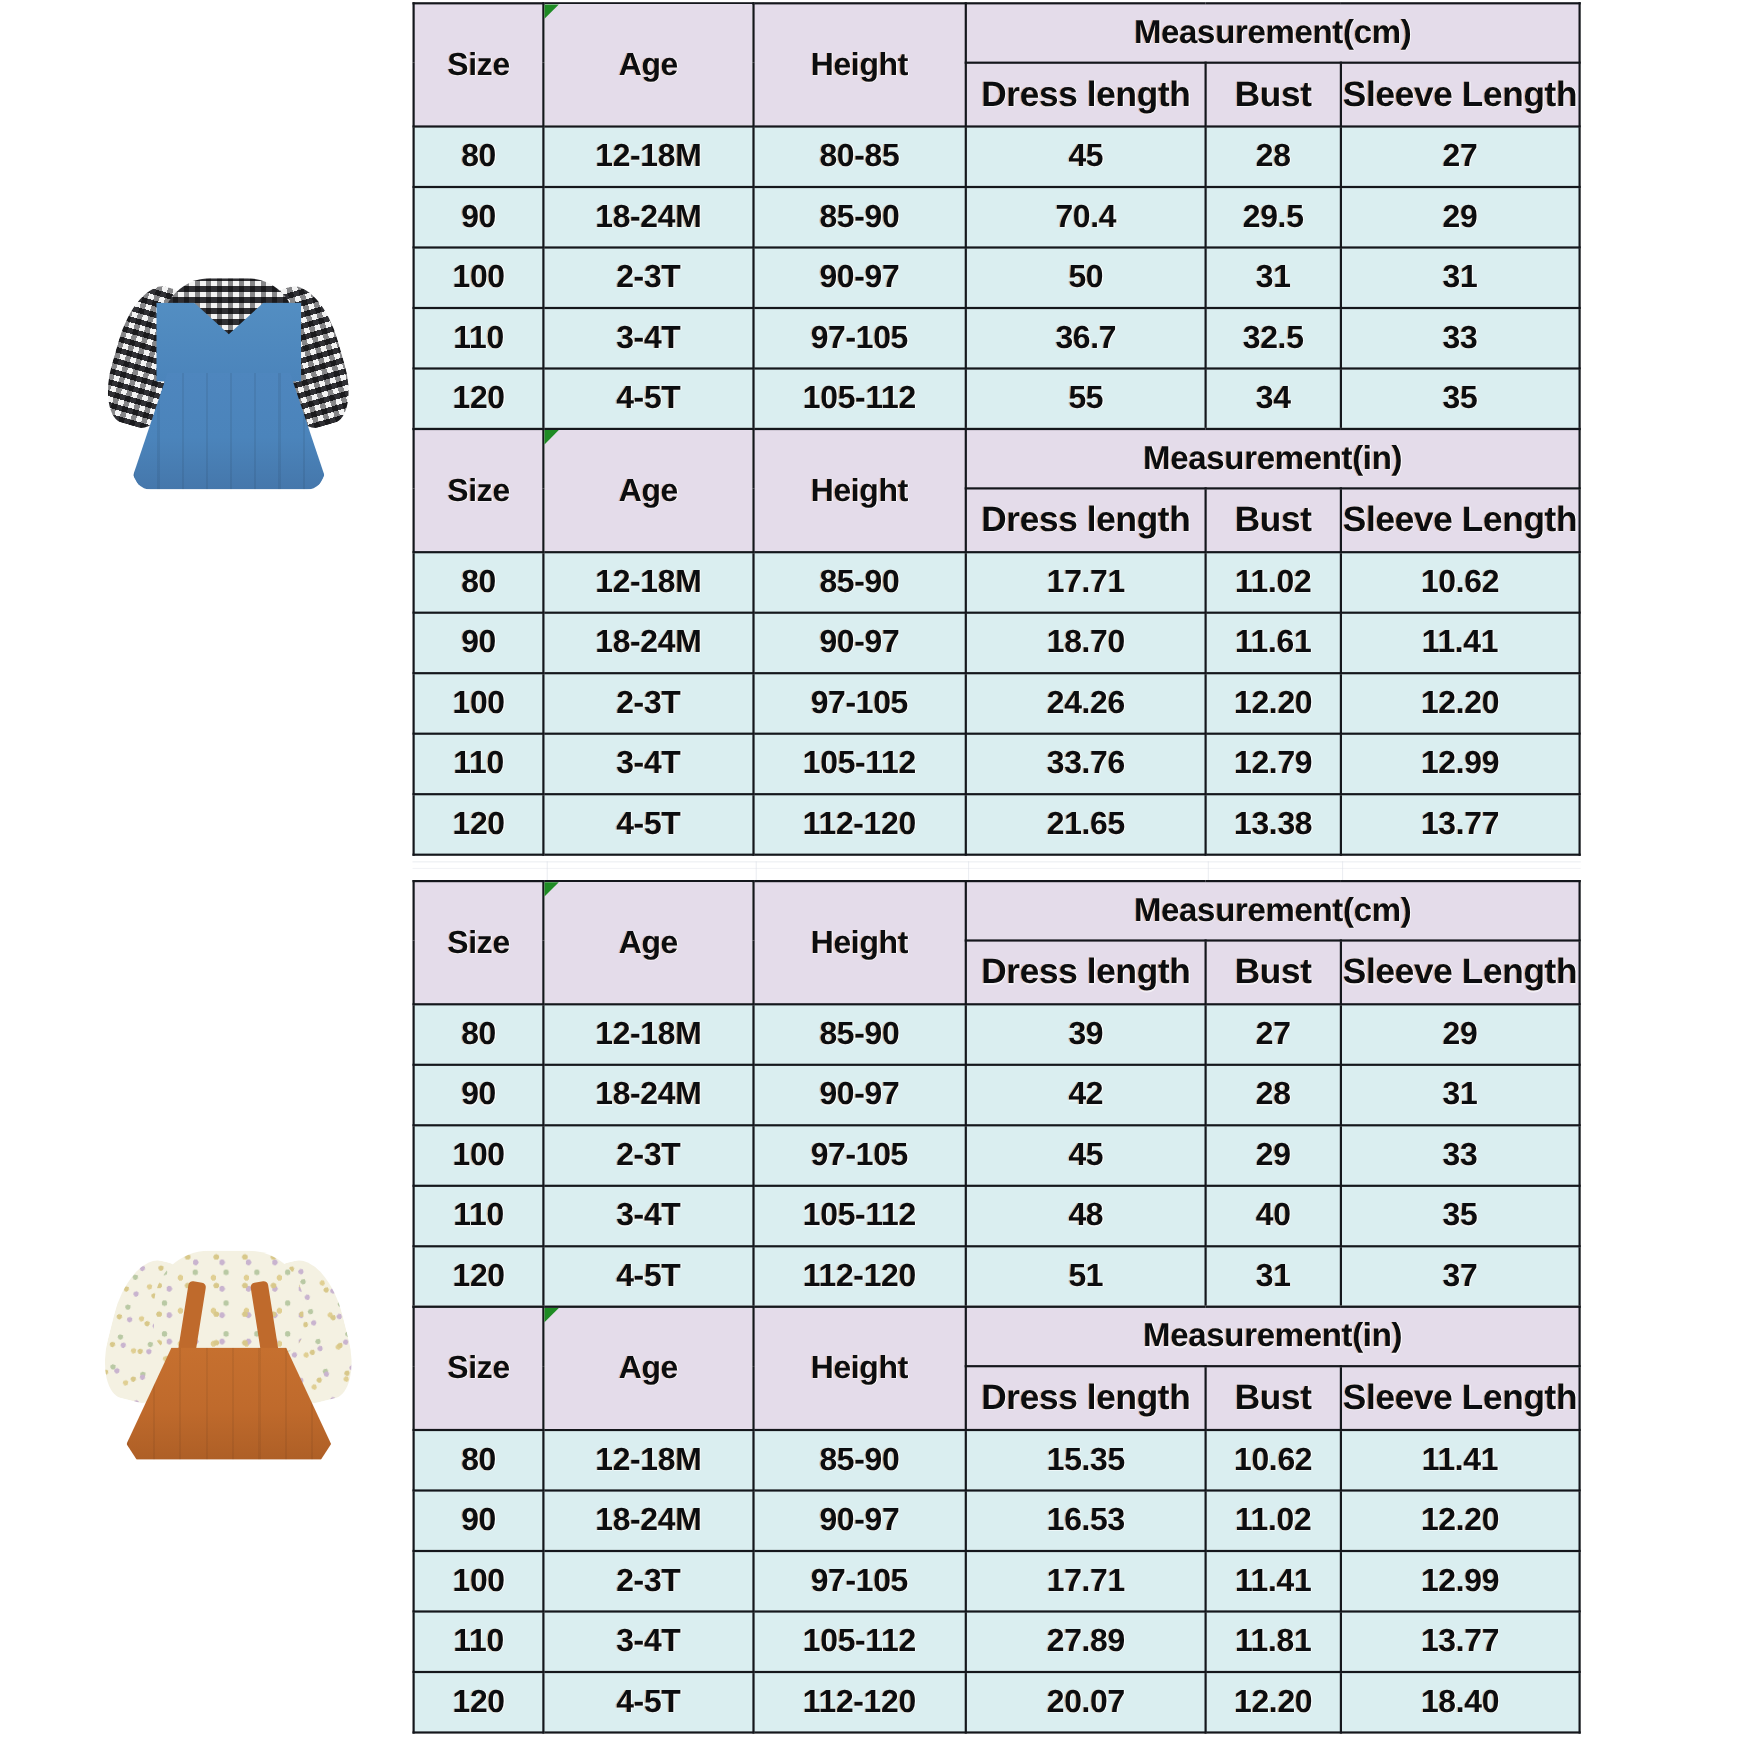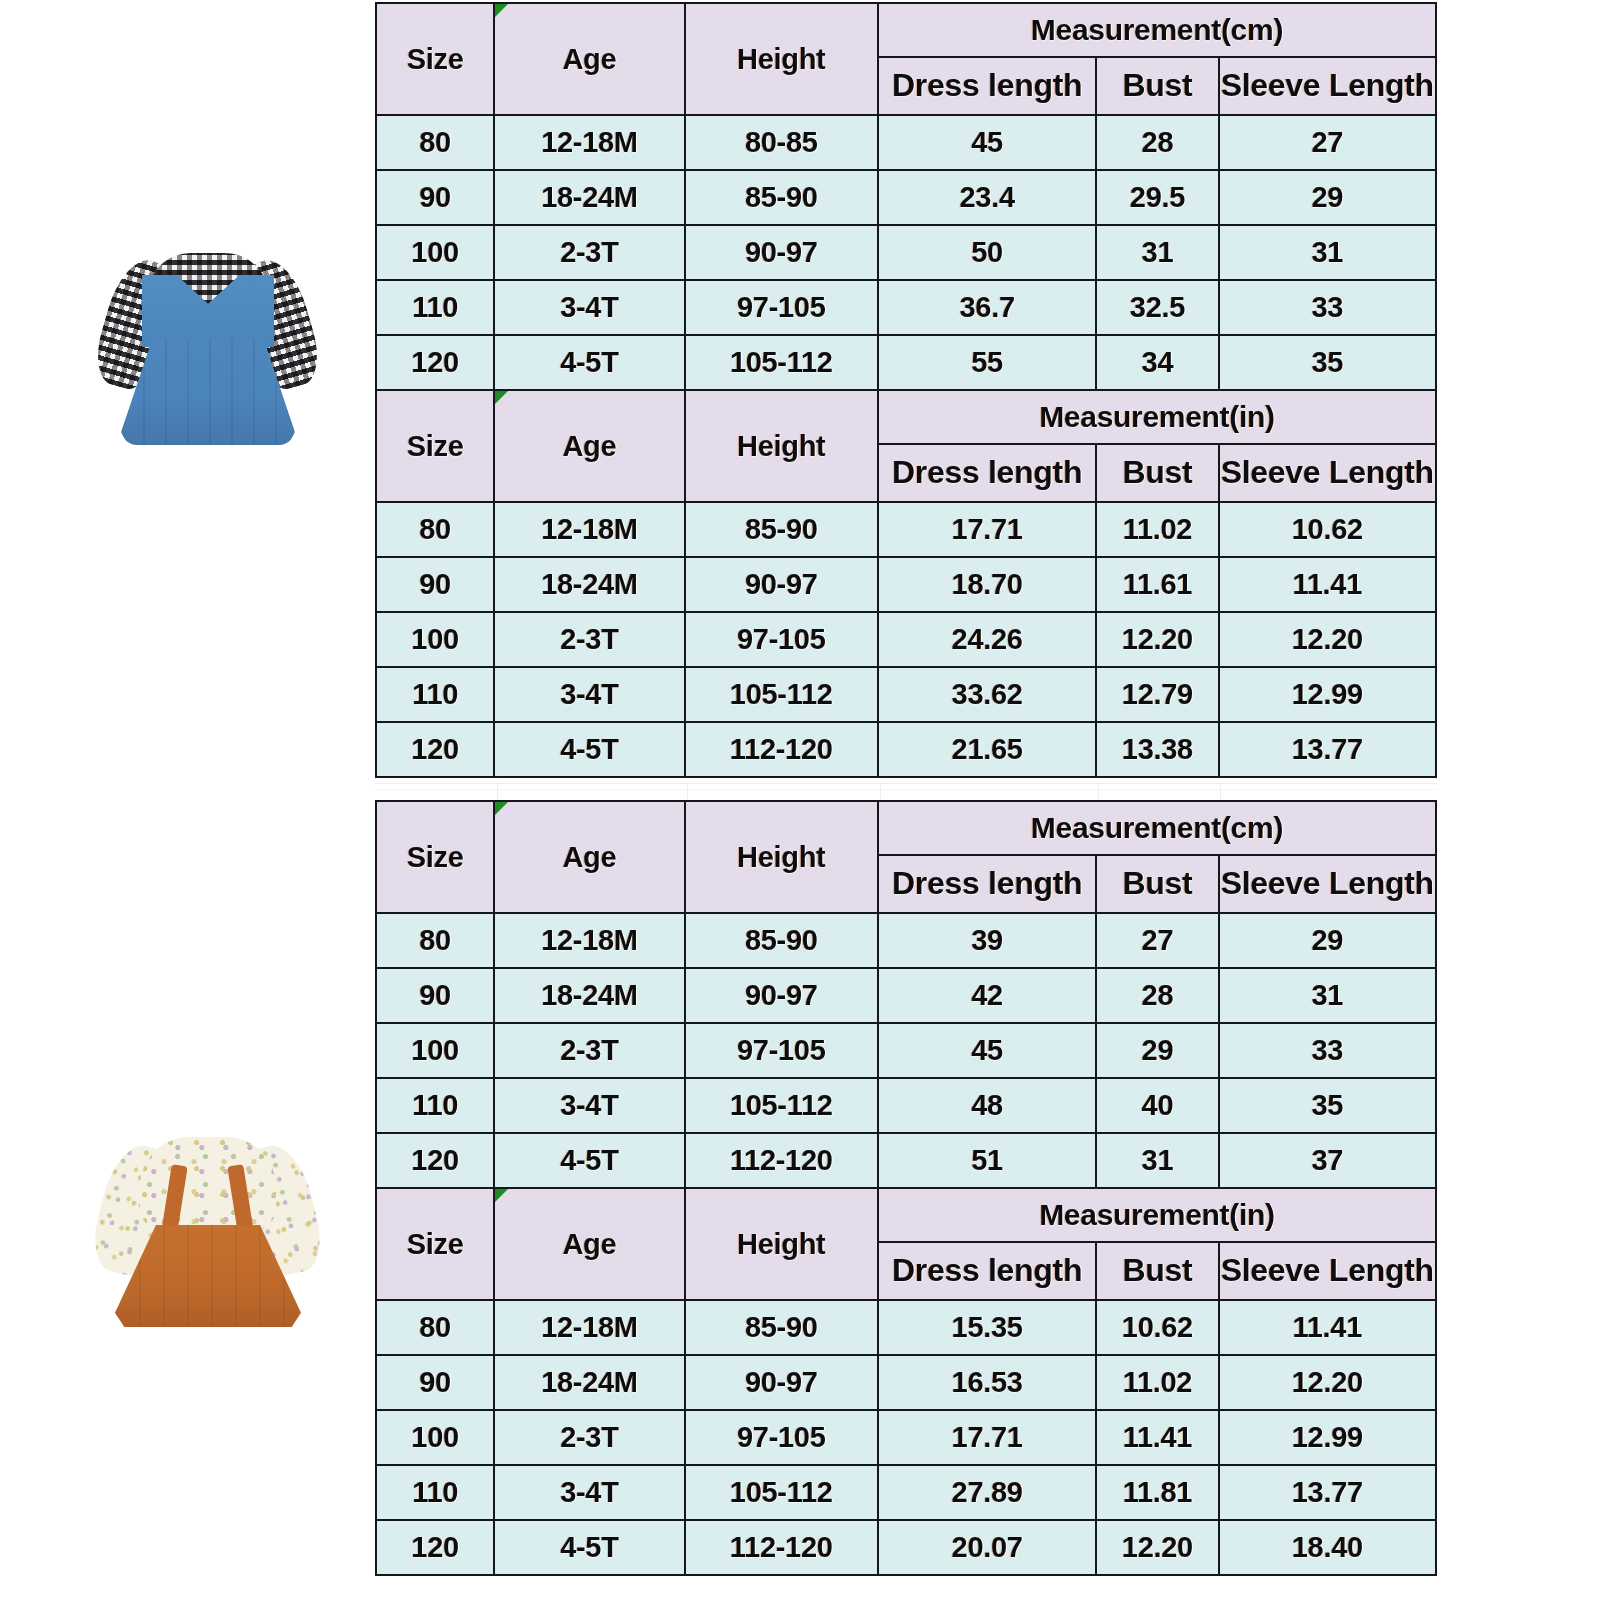--- a/index.html
+++ b/index.html
@@ -194,21 +194,21 @@
           <td class="cellv">12-18M</td>
           <td class="cellv">80-85</td>
           <td class="cellv">45</td>
           <td class="cellv">28</td>
           <td class="cellv">27</td>
         </tr>
       <tr class="row">
           <td class="cellv">90</td>
           <td class="cellv">18-24M</td>
           <td class="cellv">85-90</td>
-          <td class="cellv">23.4</td>
+          <td class="cellv">70.4</td>
           <td class="cellv">29.5</td>
           <td class="cellv">29</td>
         </tr>
       <tr class="row">
           <td class="cellv">100</td>
           <td class="cellv">2-3T</td>
           <td class="cellv">90-97</td>
           <td class="cellv">50</td>
           <td class="cellv">31</td>
           <td class="cellv">31</td>
@@ -276,21 +276,21 @@
           <td class="cellv">2-3T</td>
           <td class="cellv">97-105</td>
           <td class="cellv">24.26</td>
           <td class="cellv">12.20</td>
           <td class="cellv">12.20</td>
         </tr>
       <tr class="row">
           <td class="cellv">110</td>
           <td class="cellv">3-4T</td>
           <td class="cellv">105-112</td>
-          <td class="cellv">33.62</td>
+          <td class="cellv">33.76</td>
           <td class="cellv">12.79</td>
           <td class="cellv">12.99</td>
         </tr>
       <tr class="row">
           <td class="cellv">120</td>
           <td class="cellv">4-5T</td>
           <td class="cellv">112-120</td>
           <td class="cellv">21.65</td>
           <td class="cellv">13.38</td>
           <td class="cellv">13.77</td>

